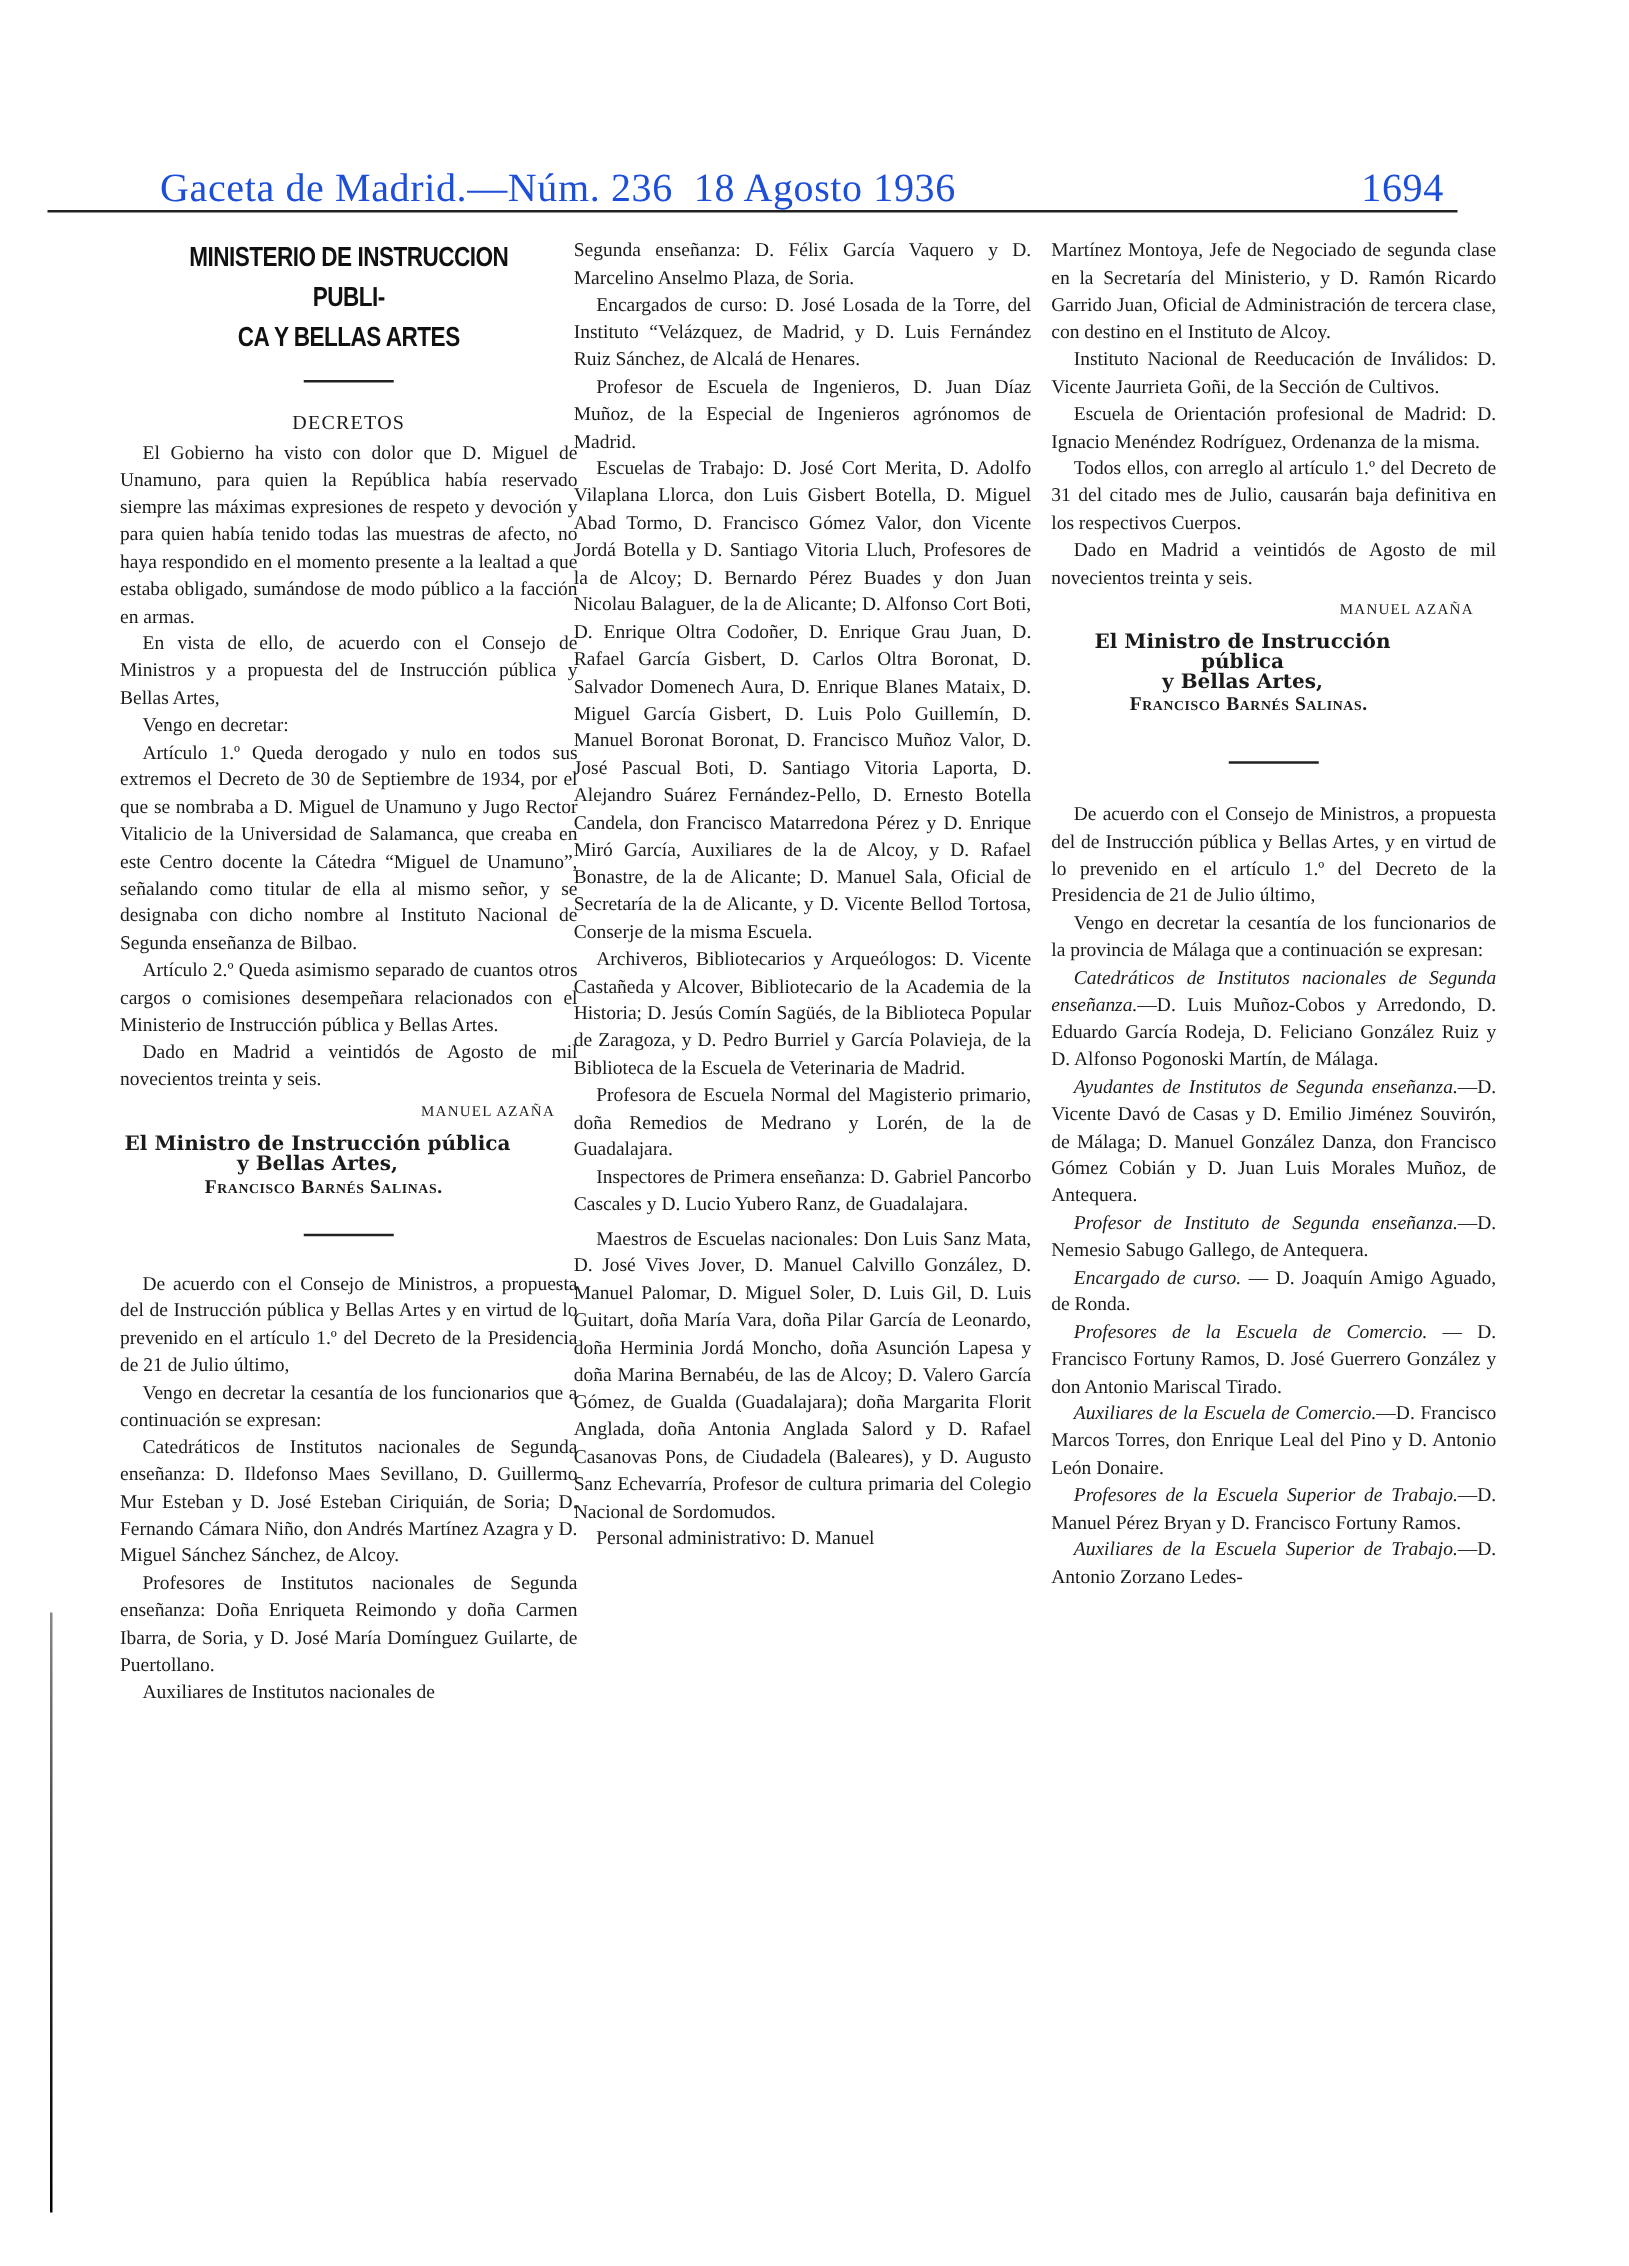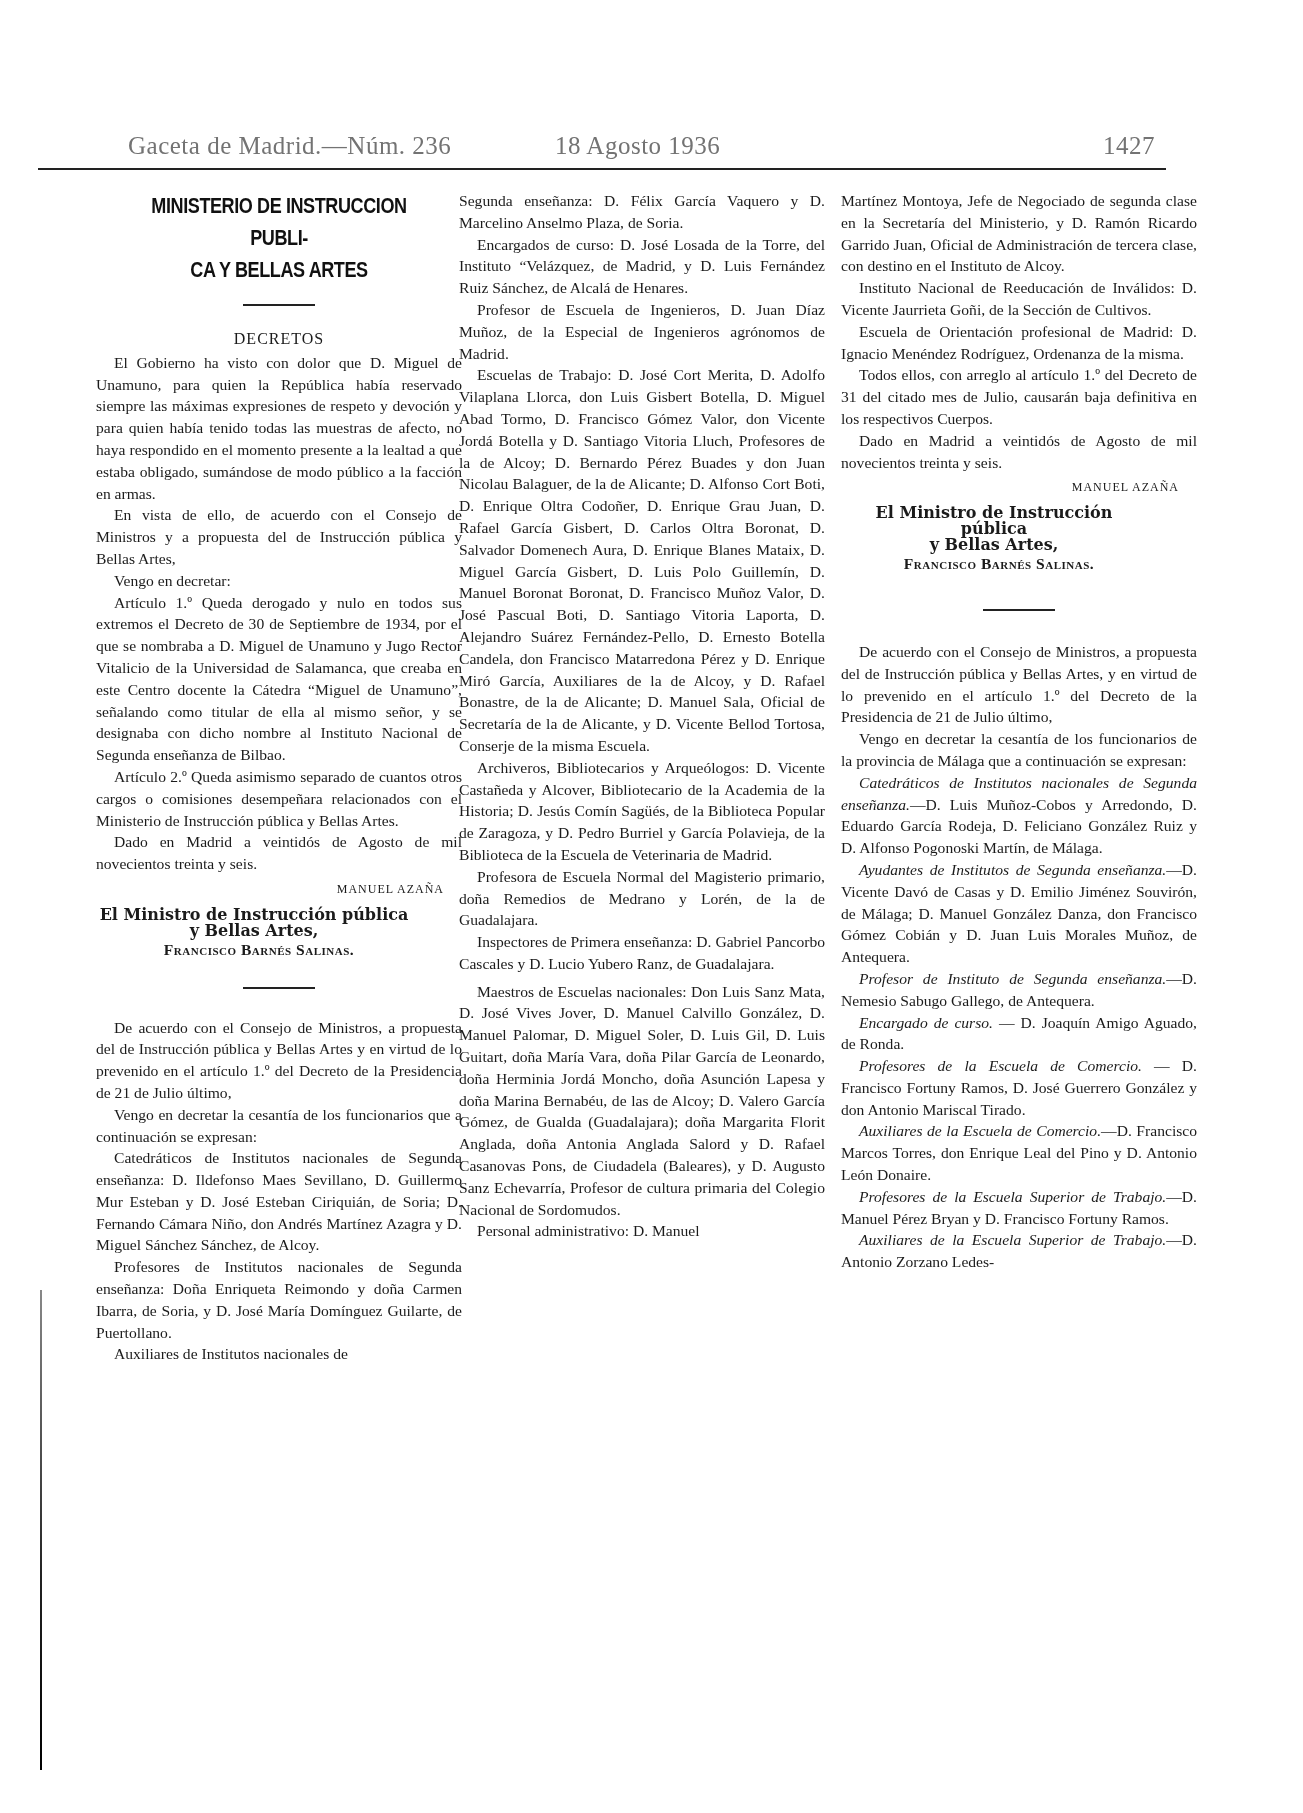--- a/index.html
+++ b/index.html
@@ -8,21 +8,21 @@
       font-family: "Liberation Serif", "DejaVu Serif", serif;
       color: #1b1b1b;
     }
     .page { position: absolute; left: 0; top: 0; width: 1303px; height: 1813px; }
     .margin-rule {
       position: absolute; left: 40px; top: 1290px; width: 2px; height: 480px;
       background: linear-gradient(#888, #222 60%, #000);
     }
     .header {
       position: absolute; left: 120px; top: 132px; width: 1045px; height: 40px;
-      font-family: "Liberation Serif", serif; font-size: 25px; color: #737373;
+      font-family: "Liberation Serif", serif; font-size: 32px; color: #1d4ed8;
       letter-spacing: 0.5px;
     }
     .header .title { position: absolute; left: 8px; top: 0; }
     .header .date { position: absolute; left: 435px; top: 0; }
     .header .pageno { position: absolute; right: 10px; top: 0; }
     .header-rule {
       position: absolute; left: 38px; top: 168px; width: 1128px; height: 2px;
       background: #222;
     }
     .col {
@@ -51,21 +51,21 @@
   </style>
 </head>
 <body>
 
 <div class="page">
   <div class="margin-rule"></div>
 
   <div class="header">
     <span class="title">Gaceta de Madrid.—Núm. 236</span>
     <span class="date">18 Agosto 1936</span>
-    <span class="pageno">1427</span>
+    <span class="pageno">1694</span>
   </div>
   <div class="header-rule"></div>
 
   <div class="col col1">
     <div class="ministry">
       <div>MINISTERIO DE INSTRUCCION PUBLI-</div>
       <div>CA Y BELLAS ARTES</div>
     </div>
     <div class="short-rule"></div>
     <div class="section-title">DECRETOS</div>

